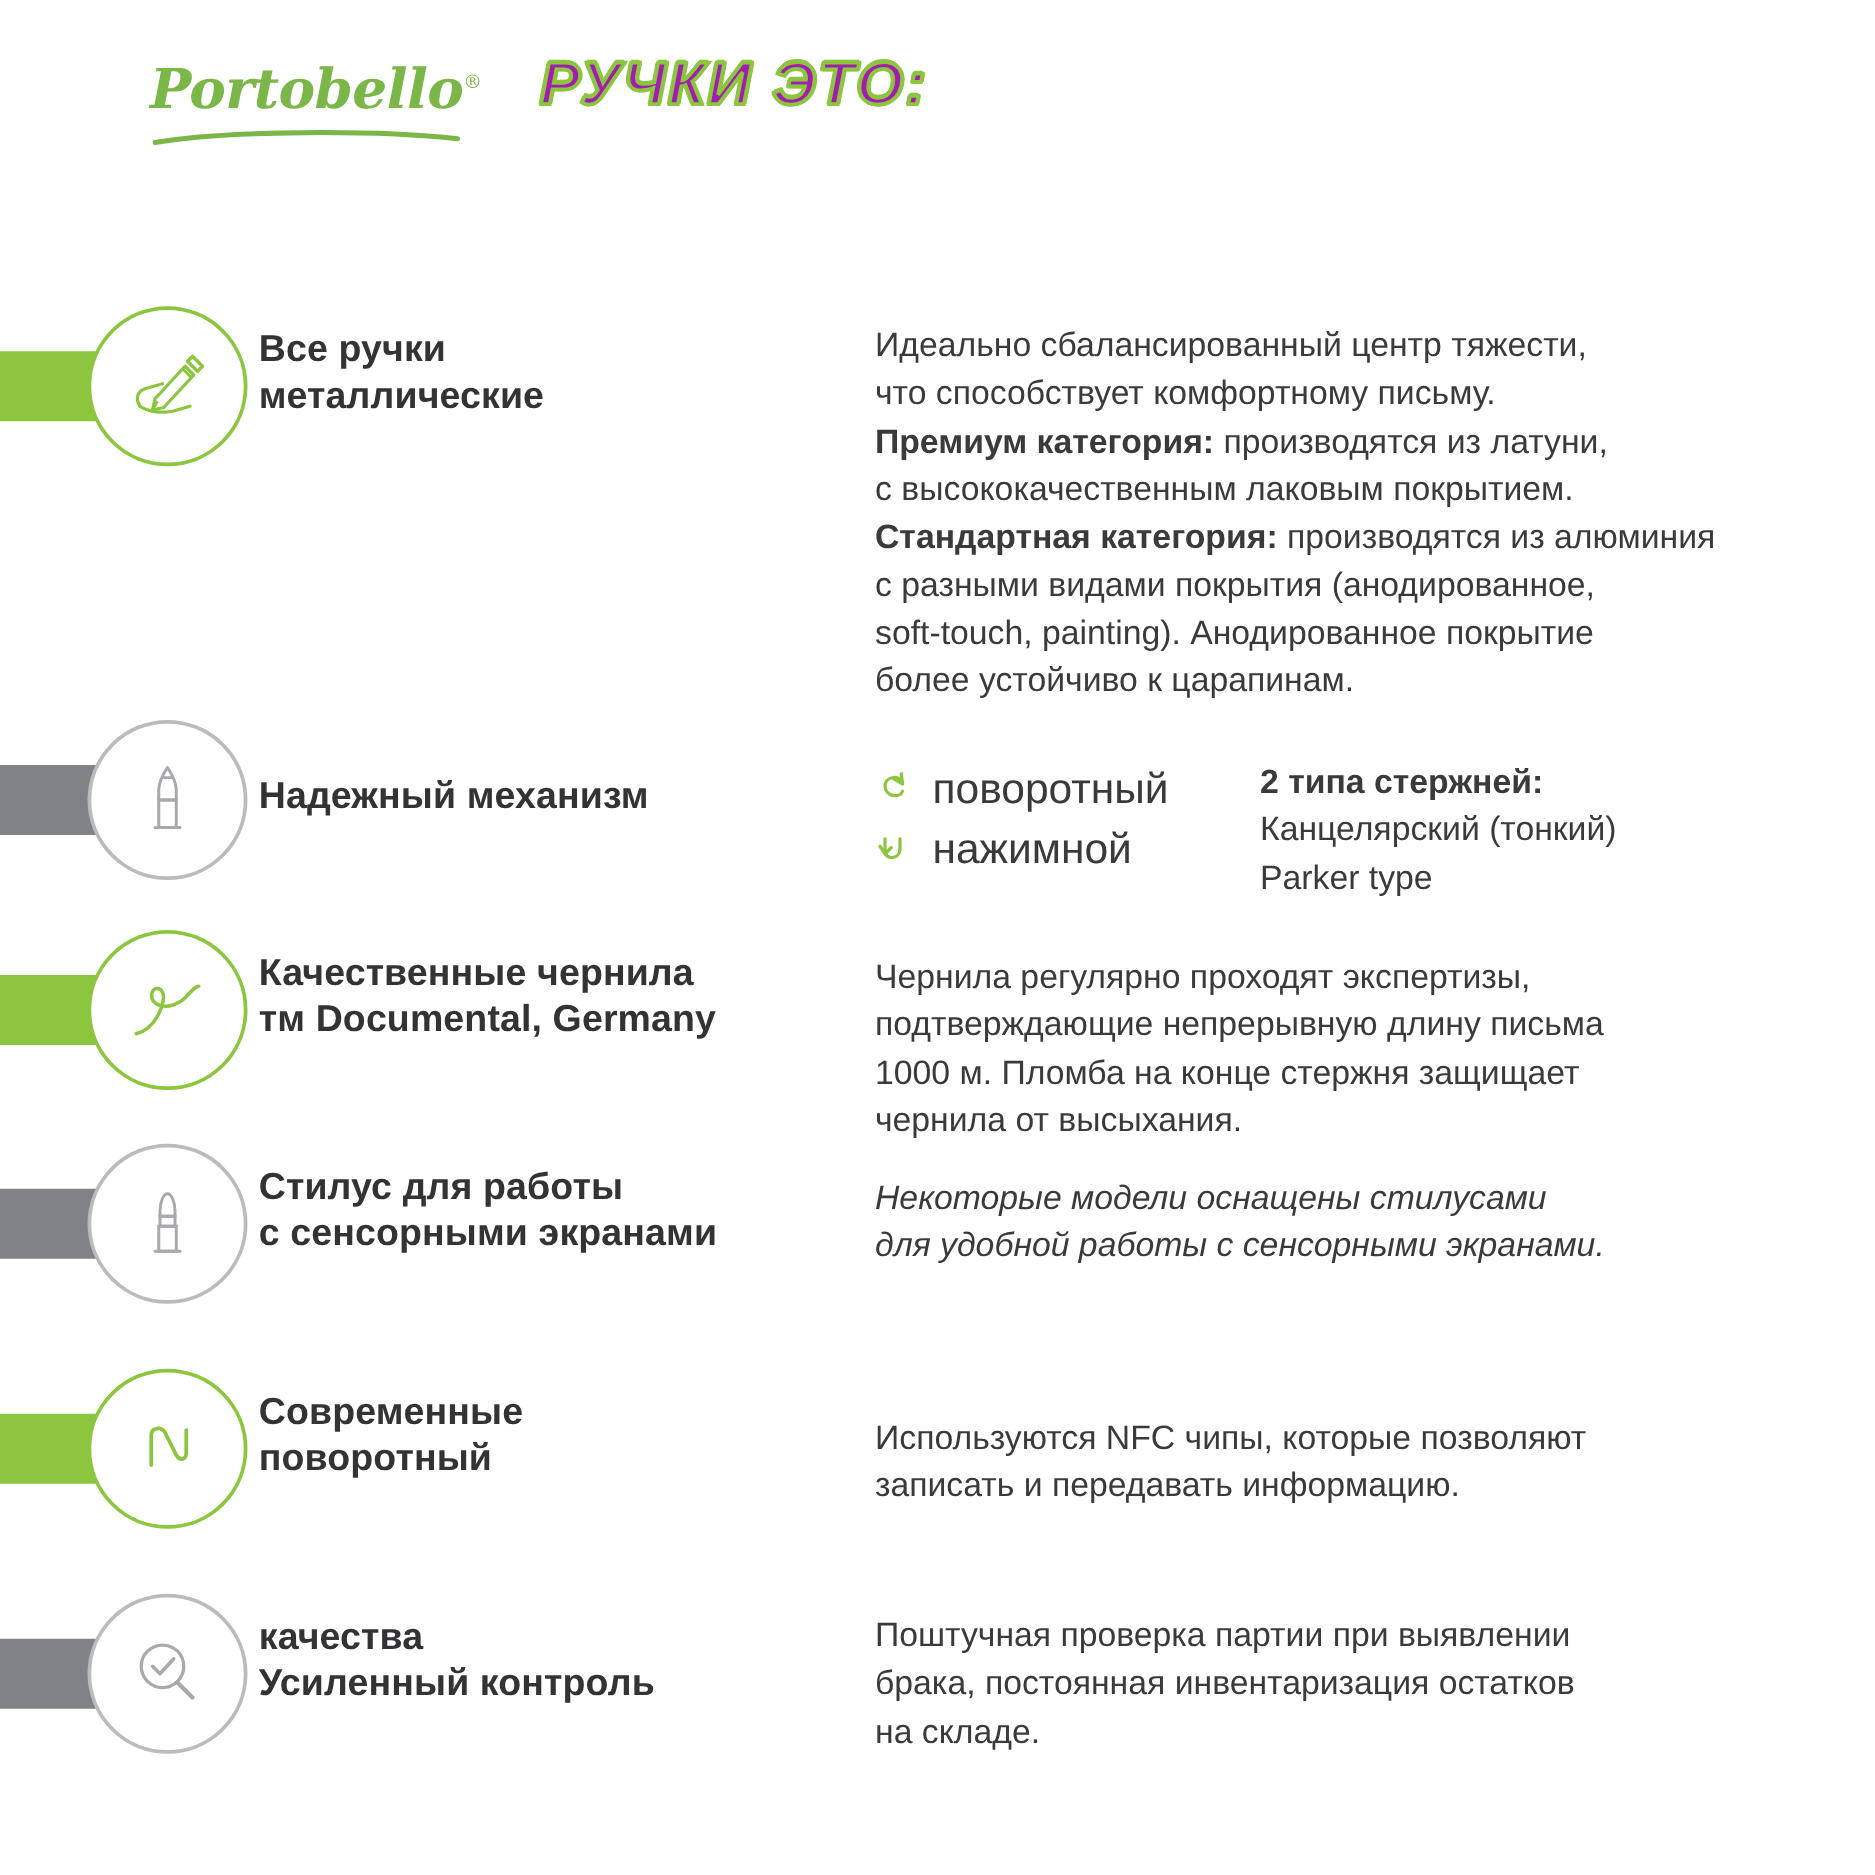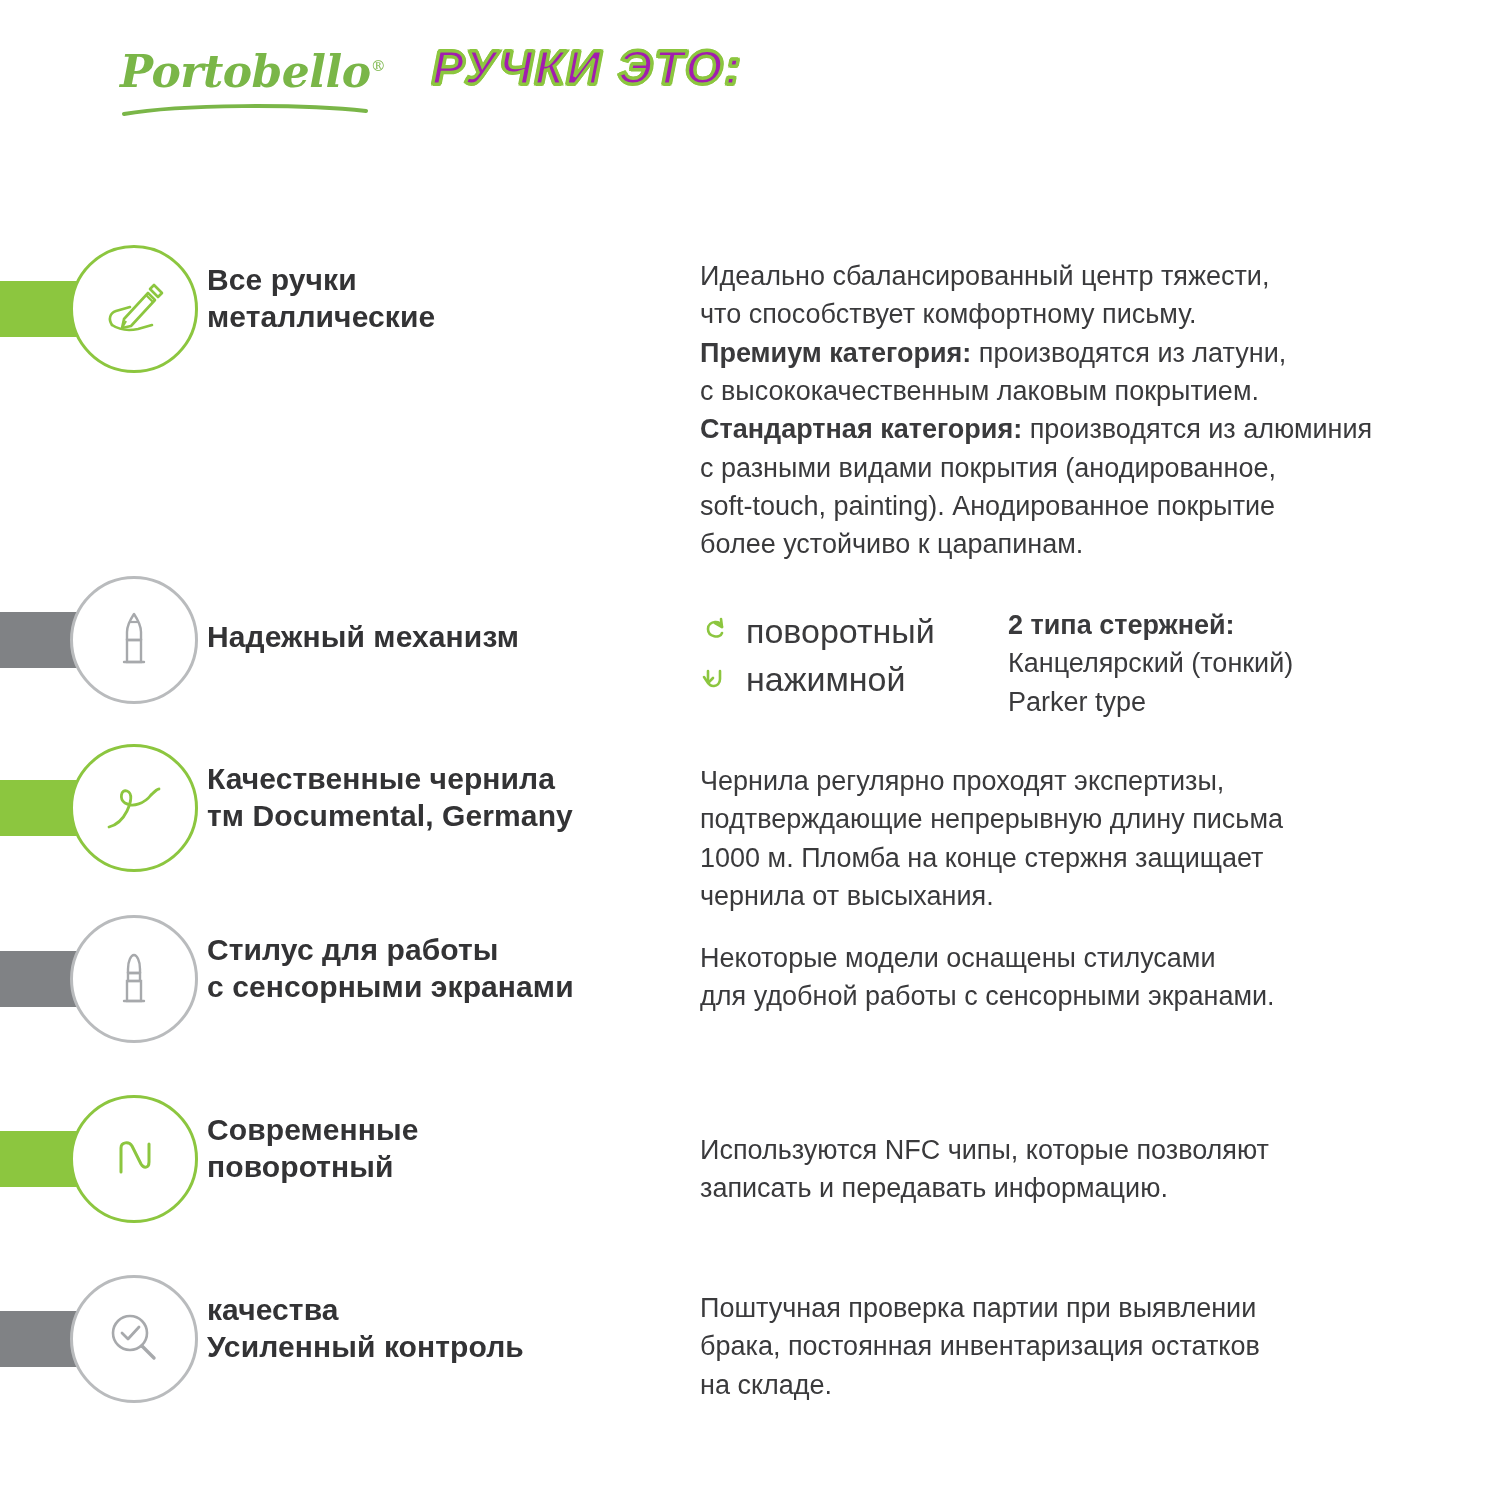--- a/index.html
+++ b/index.html
@@ -252,21 +252,21 @@
       <path d="M34 30 C34 22, 37 16, 40 16 C43 16, 46 22, 46 30 L46 34 L34 34 Z" stroke="#a7a9ac" stroke-width="2.4" fill="none" stroke-linejoin="round"></path>
       <rect x="34" y="34" width="12" height="8" stroke="#a7a9ac" stroke-width="2.4" fill="none"></rect>
       <rect x="33" y="42" width="14" height="20" stroke="#a7a9ac" stroke-width="2.4" fill="none"></rect>
       <path d="M30 62 L50 62" stroke="#a7a9ac" stroke-width="2.4" fill="none" stroke-linecap="round"></path>
     </svg>
   </div>
   <div class="title" style="top:16px;">
     <div>Стилус для работы</div>
     <div>с сенсорными экранами</div>
   </div>
-  <div class="body" style="top:24px;">
+  <div class="body" style="top:24px;font-style:italic;">
     <div>Некоторые модели оснащены стилусами</div>
     <div>для удобной работы с сенсорными экранами.</div>
   </div>
 </div>
 
 <div class="row" style="top:1095px;">
   <div class="bar green"></div>
   <div class="circle green">
     <svg width="78" height="78" viewBox="0 0 78 78">
       <path d="M26 52 L26 28 C26 22, 34 21, 37 26 L46 44 C49 49, 54 48, 54 42 L54 24" stroke="#8cc63f" stroke-width="3" fill="none" stroke-linecap="round" stroke-linejoin="round"></path>

